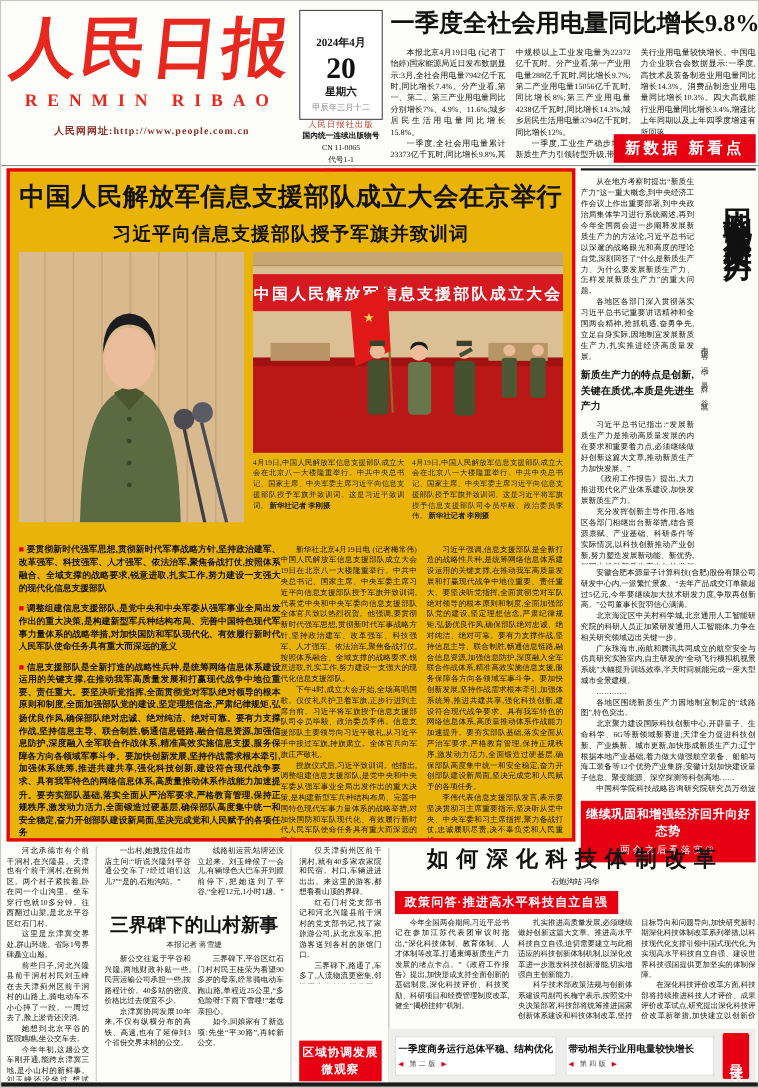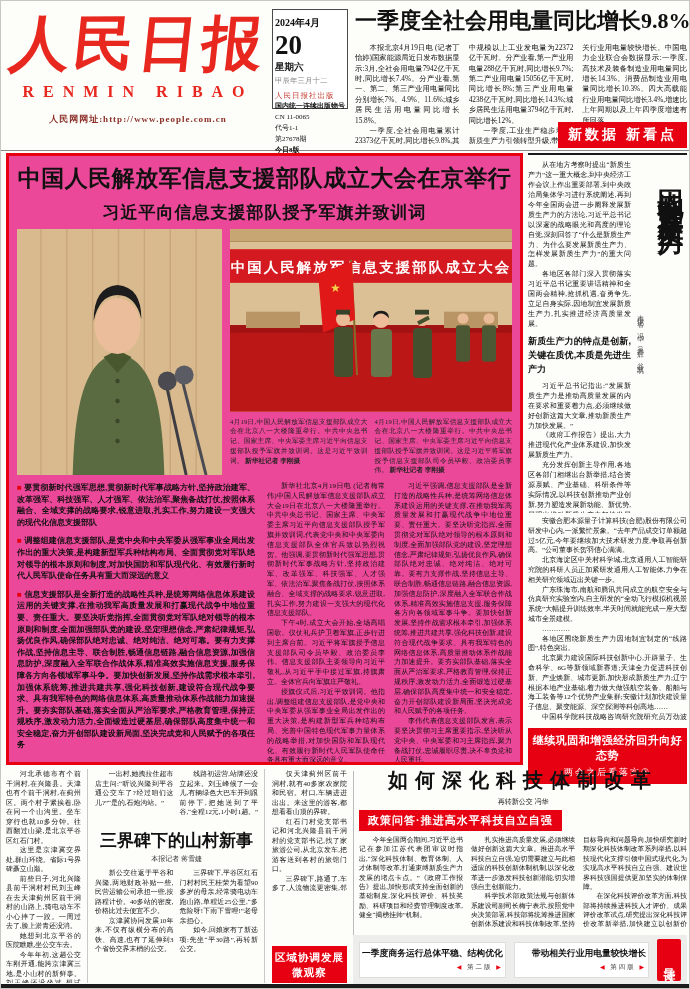--- a/index.html
+++ b/index.html
@@ -17,21 +17,21 @@
   .masthead { position:absolute; left:8px; top:4px; width:258px; text-align:center; }
   .brand {
     font-size:60px; font-weight:bold; color:#e8271f; line-height:1.3;
     letter-spacing:4px; transform:skewX(-6deg); font-family:"Liberation Serif",serif;
   }
   .romanized { color:#e8271f; font-weight:bold; font-size:16px; letter-spacing:9px; margin-top:0px; }
   .website { font-size:9px; font-weight:bold; color:#8b2f27; margin-top:12px; letter-spacing:1px; }
 
   .datebox {
     position:absolute; left:271px; top:8px; width:76px; height:100px;
-    border:1.5px solid #4a4a4a; background:#fff; padding:5px 2px;
+    border:1.5px solid #4a4a4a; background:#fff; text-align:center; padding:22px 2px;
     font-size:7.5px; line-height:1.55;
   }
   .d-ym { font-size:10px; font-weight:bold; }
   .d-day { font-size:27px; font-weight:bold; line-height:1.1; }
   .d-wd { font-size:9.5px; font-weight:bold; }
   .d-lunar { font-size:7.5px; color:#8a8a8a; }
   .d-pub { font-size:7.5px; color:#c0392b; letter-spacing:1px; margin-top:3px; }
   .d-s { font-size:7px; font-weight:bold; }
   .d-n { font-size:7px; }
 
@@ -43,38 +43,38 @@
   }
   .topnews .cols p { text-indent:2em; }
   .badge-red {
     background:#e60012; color:#fff; font-family:"Liberation Sans",sans-serif; font-weight:bold;
   }
   .top-badge { position:absolute; right:0; bottom:0; font-size:14px; padding:4px 10px; letter-spacing:3px; }
 
   
   .mainbox {
     position:absolute; left:5px; top:152px; width:517px; height:612px;
-    border:3px solid #e60012; background:#ec4899; padding:5px 8px; overflow:hidden;
+    border:3px solid #e60012; background:#eab308; padding:5px 8px; overflow:hidden;
   }
   .mainbox .h1 {
     text-align:center; font-size:23px; font-weight:900; white-space:nowrap;
     font-family:"Liberation Sans",sans-serif; letter-spacing:0.5px; margin-top:2px;
   }
   .mainbox .h1sub {
     text-align:center; font-size:17px; font-weight:bold; font-family:"Liberation Sans",sans-serif;
     margin:7px 0 5px; letter-spacing:1px;
   }
   .photos { display:flex; gap:8px; height:246px; }
   .photo-left { width:206px; height:246px; }
   .photo-rightwrap { flex:1; display:flex; flex-direction:column; gap:5px; }
   .photo-right { height:190px; }
   .caps { display:flex; gap:7px; flex:1; }
   .cap { flex:1; font-size:6.7px; line-height:1.45; text-align:justify; color:#222; }
   .cap .credit { font-weight:bold; }
-  .mainlower { display:flex; gap:12px; margin-top:7px; height:288px; overflow:hidden; }
+  .mainlower { display:flex; margin-top:7px; height:288px; overflow:hidden;align-items:flex-end; }
   .bullets { width:238px; font-family:"Liberation Sans",sans-serif; font-weight:bold;
     font-size:8px; line-height:1.45; text-align:justify; }
   .bullets p { margin-bottom:7px; }
   .bullets p::before { content:"■ "; color:#e60012; }
   .leadbody { flex:1; column-count:2; column-gap:9px; font-size:7px; line-height:1.4; text-align:justify; }
   .leadbody p { text-indent:2em; }
 
   
   .rightcol { position:absolute; left:527px; top:152px; width:159px; height:612px; border-top:2px solid #1a1a1a; padding-top:6px; }
   .rc-flow { display:flex; height:352px; overflow:hidden; }
@@ -113,21 +113,21 @@
   .reform { position:absolute; left:358px; top:766px; width:328px; height:164px; overflow:hidden; }
   .reform .r-h { text-align:center; font-size:20px; font-weight:bold; letter-spacing:7px; white-space:nowrap; }
   .reform .r-byline { text-align:center; font-size:7px; margin:3px 0 2px; }
   .r-badge { display:inline-block; font-size:11px; padding:3px 9px; letter-spacing:1px; margin:1px 0 4px; }
   .r-cols { column-count:3; column-gap:8px; font-size:6.8px; line-height:1.38; text-align:justify; height:96px; overflow:hidden; }
   .r-cols p { text-indent:2em; }
 
   
   .guide { position:absolute; left:352px; top:934px; width:334px; height:50px; background:#ededeb;
     display:flex; align-items:center; gap:8px; padding:4px 6px; }
-  .g-item { flex:1; background:#fff; text-align:right; padding:5px 2px; border:1px solid #dedede; }
+  .g-item { flex:1; background:#fff; text-align:left; padding:5px 2px; border:1px solid #dedede; }
   .g-title { font-size:8.8px; font-weight:bold; font-family:"Liberation Sans",sans-serif; white-space:nowrap; }
   .g-pager { margin-top:3px; font-size:6.5px; color:#444; letter-spacing:2px; }
   .g-pager .arr { color:#e60012; font-size:6px; }
   .g-label { width:24px; height:42px; writing-mode:vertical-rl; text-orientation:upright;
     font-size:12px; display:flex; align-items:center; justify-content:center; letter-spacing:2px; border-radius:2px; }
 
   .bottom-rule { position:absolute; left:0; right:0; bottom:0; height:4px; background:#1c1c1c; }
 </style>
 </head>
 <body>
@@ -245,21 +245,21 @@
             <span>4月19日,中国人民解放军信息支援部队成立大会在北京八一大楼隆重举行。中共中央总书记、国家主席、中央军委主席习近平向信息支援部队授予军旗并致训词。这是习近平将军旗授予信息支援部队司令员毕毅、政治委员李伟。</span>
             <span class="credit">新华社记者 李刚摄</span>
           </div>
         </div>
       </div>
     </div>
 
     <div class="mainlower">
       <div class="bullets">
           <p>要贯彻新时代强军思想,贯彻新时代军事战略方针,坚持政治建军、改革强军、科技强军、人才强军、依法治军,聚焦备战打仗,按照体系融合、全域支撑的战略要求,锐意进取,扎实工作,努力建设一支强大的现代化信息支援部队</p>
-          <p>调整组建信息支援部队,是党中央和中央军委从强军事业全局出发作出的重大决策,是构建新型军兵种结构布局、全面贯彻党对军队绝对领导的根本原则和制度,对加快国防和军队现代化、有效履行新时代人民军队使命任务具有重大而深远的意义</p>
+          <p>调整组建信息支援部队,是党中央和中央军委从强军事业全局出发作出的重大决策,是构建新型军兵种结构布局、完善中国特色现代军事力量体系的战略举措,对加快国防和军队现代化、有效履行新时代人民军队使命任务具有重大而深远的意义</p>
           <p>信息支援部队是全新打造的战略性兵种,是统筹网络信息体系建设运用的关键支撑,在推动我军高质量发展和打赢现代战争中地位重要、责任重大。要坚决听党指挥,全面贯彻党对军队绝对领导的根本原则和制度,全面加强部队党的建设,坚定理想信念,严肃纪律规矩,弘扬优良作风,确保部队绝对忠诚、绝对纯洁、绝对可靠。要有力支撑作战,坚持信息主导、联合制胜,畅通信息链路,融合信息资源,加强信息防护,深度融入全军联合作战体系,精准高效实施信息支援,服务保障各方向各领域军事斗争。要加快创新发展,坚持作战需求根本牵引,加强体系统筹,推进共建共享,强化科技创新,建设符合现代战争要求、具有我军特色的网络信息体系,高质量推动体系作战能力加速提升。要夯实部队基础,落实全面从严治军要求,严格教育管理,保持正规秩序,激发动力活力,全面锻造过硬基层,确保部队高度集中统一和安全稳定,奋力开创部队建设新局面,坚决完成党和人民赋予的各项任务</p>
         </div>
       <div class="leadbody">
           <p>新华社北京4月19日电 (记者梅常伟)中国人民解放军信息支援部队成立大会19日在北京八一大楼隆重举行。中共中央总书记、国家主席、中央军委主席习近平向信息支援部队授予军旗并致训词,代表党中央和中央军委向信息支援部队全体官兵致以热烈祝贺。他强调,要贯彻新时代强军思想,贯彻新时代军事战略方针,坚持政治建军、改革强军、科技强军、人才强军、依法治军,聚焦备战打仗,按照体系融合、全域支撑的战略要求,锐意进取,扎实工作,努力建设一支强大的现代化信息支援部队。</p>
           <p>下午4时,成立大会开始,全场高唱国歌。仪仗礼兵护卫着军旗,正步行进到主席台前。习近平将军旗授予信息支援部队司令员毕毅、政治委员李伟。信息支援部队主要领导向习近平敬礼,从习近平手中接过军旗,持旗肃立。全体官兵向军旗庄严敬礼。</p>
           <p>授旗仪式后,习近平致训词。他指出,调整组建信息支援部队,是党中央和中央军委从强军事业全局出发作出的重大决策,是构建新型军兵种结构布局、完善中国特色现代军事力量体系的战略举措,对加快国防和军队现代化、有效履行新时代人民军队使命任务具有重大而深远的意义。</p>
           <p>习近平强调,信息支援部队是全新打造的战略性兵种,是统筹网络信息体系建设运用的关键支撑,在推动我军高质量发展和打赢现代战争中地位重要、责任重大。要坚决听党指挥,全面贯彻党对军队绝对领导的根本原则和制度,全面加强部队党的建设,坚定理想信念,严肃纪律规矩,弘扬优良作风,确保部队绝对忠诚、绝对纯洁、绝对可靠。要有力支撑作战,坚持信息主导、联合制胜,畅通信息链路,融合信息资源,加强信息防护,深度融入全军联合作战体系,精准高效实施信息支援,服务保障各方向各领域军事斗争。要加快创新发展,坚持作战需求根本牵引,加强体系统筹,推进共建共享,强化科技创新,建设符合现代战争要求、具有我军特色的网络信息体系,高质量推动体系作战能力加速提升。要夯实部队基础,落实全面从严治军要求,严格教育管理,保持正规秩序,激发动力活力,全面锻造过硬基层,确保部队高度集中统一和安全稳定,奋力开创部队建设新局面,坚决完成党和人民赋予的各项任务。</p>
           <p>李伟代表信息支援部队发言,表示要坚决贯彻习主席重要指示,坚决听从党中央、中央军委和习主席指挥,聚力备战打仗,忠诚履职尽责,决不辜负党和人民重托。</p>
         </div>
     </div>
@@ -330,21 +330,21 @@
 
       </div>
       <div class="badge-red v-badge">区域协调发展微观察</div>
     </div>
   </div>
 
   <div class="vert-sep"></div>
 
   <div class="reform">
     <div class="r-h">如何深化科技体制改革</div>
-    <div class="r-byline">再转新公交 冯华</div>
+    <div class="r-byline">石炮沟站 冯华</div>
     <span class="badge-red r-badge">政策问答·推进高水平科技自立自强</span>
     <div class="r-cols">
         <p>今年全国两会期间,习近平总书记在参加江苏代表团审议时指出,“深化科技体制、教育体制、人才体制等改革,打通束缚新质生产力发展的堵点卡点。”《政府工作报告》提出,加快形成支持全面创新的基础制度,深化科技评价、科技奖励、科研项目和经费管理制度改革,健全“揭榜挂帅”机制。</p>
         <p>扎实推进高质量发展,必须继续做好创新这篇大文章。推进高水平科技自立自强,迫切需要建立与此相适应的科技创新体制机制,以深化改革进一步激发科技创新潜能,切实增强自主创新能力。</p>
         <p>科学技术部政策法规与创新体系建设司副司长梅宁表示,按照党中央决策部署,科技部将统筹推进国家创新体系建设和科技体制改革,坚持目标导向和问题导向,加快研究新时期深化科技体制改革系列举措,以科技现代化支撑引领中国式现代化,为实现高水平科技自立自强、建设世界科技强国提供更加坚实的体制保障。</p>
         <p>在深化科技评价改革方面,科技部将持续推进科技人才评价、成果评价改革试点,研究提出深化科技评价改革新举措,加快建立以创新价值、能力、贡献为导向的评价体系。在科技奖励制度改革方面,落实改革要求,进一步强化国家科技奖战略导向,突出科技奖励的公正性、严肃性、权威性、荣誉性。在科研项目和经费管理制度改革方面,要完善科技计划执行和专业机构管理体制,建立健全改革后的科技计划项目管理机制,深化财政科技经费分配使用机制改革,强化科技资源统筹配置和绩效管理。</p>
       </div>
   </div>
 
   <div class="guide">

